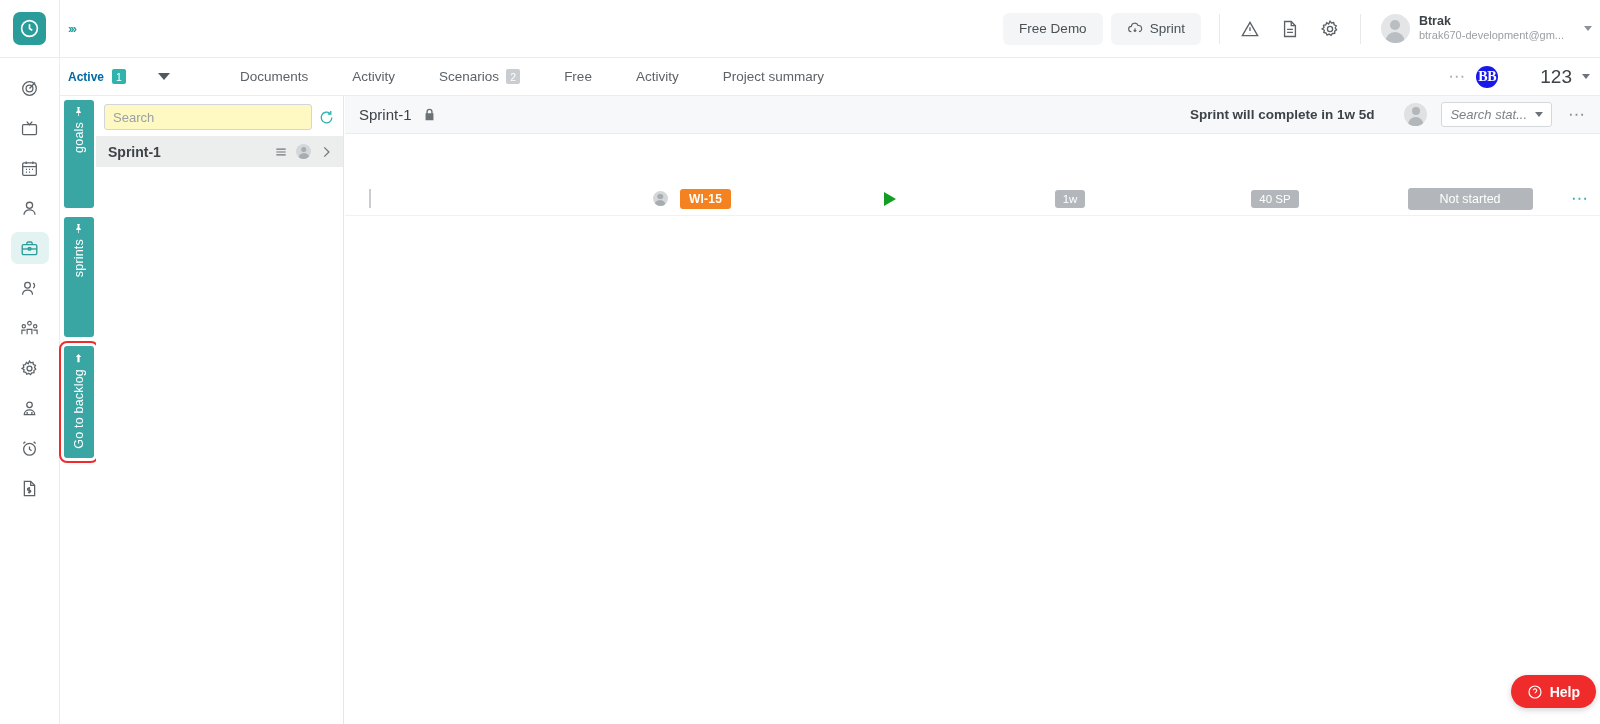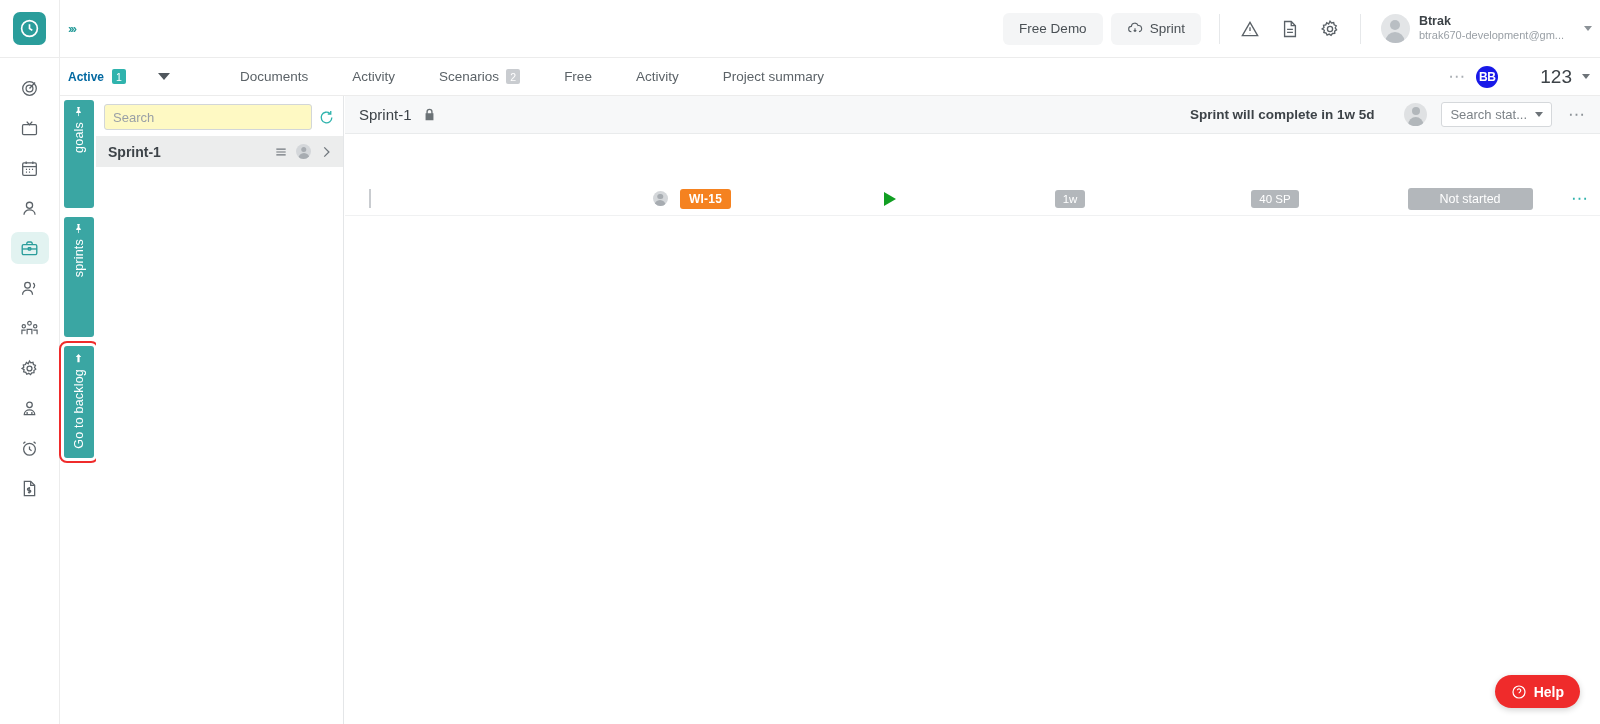--- a/index.html
+++ b/index.html
@@ -110,22 +110,22 @@
   .tab {
     font-size: 13.5px; color: #5c6368; padding: 0 22px; height: 37px;
     display: flex; align-items: center; gap: 7px; cursor: pointer;
   }
   .tabstrip-right {
     margin-left: auto; display: flex; align-items: center; gap: 10px; padding-right: 10px;
   }
   .dots-grey { color: #a9aeb3; font-size: 17px; letter-spacing: 1px; cursor: pointer; line-height: 1; }
   .blue-av {
     width: 22px; height: 22px; border-radius: 50%; background: #1819e8;
-    color: #fff; font-size: 12px; font-weight: bold;
-    display: flex; align-items: center; justify-content: center; letter-spacing: -0.3px;
+    color: #fff; font-size: 14px; font-weight: bold;
+    display: flex; align-items: center; justify-content: center; letter-spacing: -0.3px; font-family: Liberation Serif, serif;
   }
   .num123 { font-size: 19px; color: #3d4348; margin-left: 32px; }
 
   
   .vtabs {
     position: absolute; top: 96px; left: 61px; width: 35px; height: 628px;
     background: #ffffff; padding-top: 4px;
   }
   .vtab {
     width: 30px; margin: 0 auto 9px auto;
@@ -185,21 +185,21 @@
     width: 23px; height: 23px; border-radius: 50%; background: #dfe1e3;
     position: relative; overflow: hidden; margin-left: 20px; flex: none;
   }
   .head-av::before { content:''; position:absolute; top:4px; left:50%; transform:translateX(-50%);
     width:8px; height:8px; border-radius:50%; background:#b2b7bb; }
   .head-av::after { content:''; position:absolute; bottom:0; left:50%; transform:translateX(-50%);
     width:15.5px; height:9px; border-radius:8px 8px 0 0; background:#b2b7bb; }
   .stat-select {
     height: 25px; border: 1px solid #d5d8db; border-radius: 3px; background: #fff;
     display: flex; align-items: center; gap: 8px; padding: 0 8px;
-    font-size: 13px; color: #7c8287; margin-left: 4px; cursor: pointer;
+    font-size: 13px; color: #7c8287; margin-left: 4px; cursor: pointer; font-style: italic;
   }
   .sel-caret {
     width: 0; height: 0; border-left: 4px solid transparent; border-right: 4px solid transparent;
     border-top: 5px solid #6d7378;
   }
   .head-dots { color: #8d9398; font-size: 17px; letter-spacing: 1px; cursor: pointer;
     padding: 0 6px; line-height: 1; }
 
   
   .task-row {
@@ -232,21 +232,21 @@
     padding: 3px 8px; border-radius: 3px;
   }
   .status-pill {
     background: #b3b7bb; color: #fff; font-size: 12.5px;
     padding: 4px 0; border-radius: 3px; width: 125px; text-align: center;
   }
   .teal-dots { color: #2fb3ad; font-size: 17px; letter-spacing: 1px; cursor: pointer; line-height: 1; }
 
   
   .help-btn {
-    position: absolute; right: 20px; bottom: 16px;
+    position: absolute; right: 4px; bottom: 16px;
     background: #ef2b2b; color: #ffffff; border-radius: 20px;
     height: 33px; padding: 0 16px; display: flex; align-items: center; gap: 7px;
     font-size: 14px; font-weight: bold; cursor: pointer;
     box-shadow: 0 2px 6px rgba(0,0,0,0.18);
   }
 </style>
 </head>
 <body>
 
 <div class="topbar">

